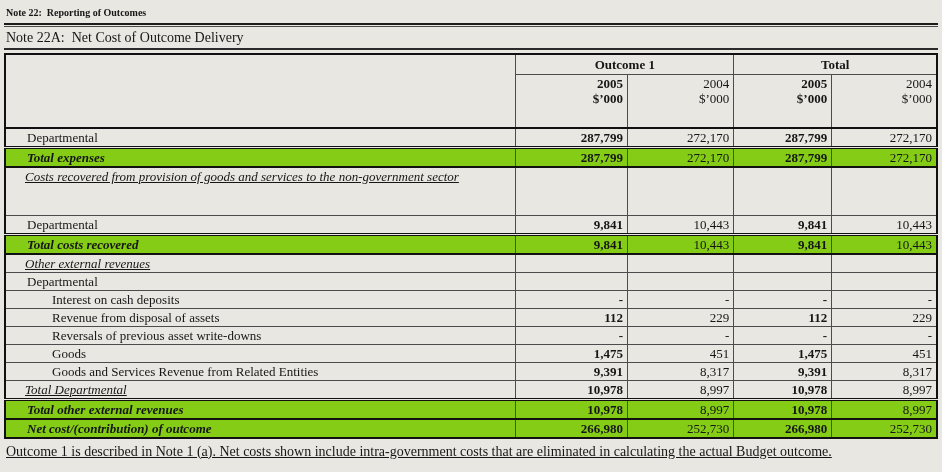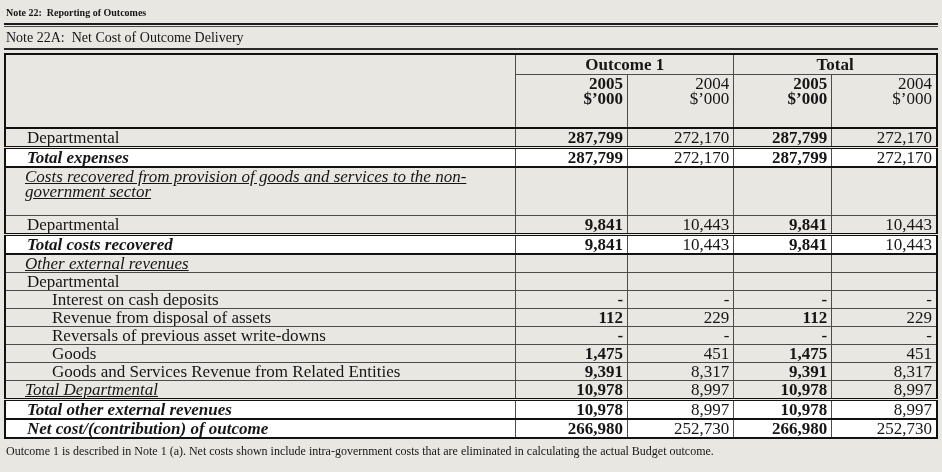--- a/index.html
+++ b/index.html
@@ -21,21 +21,21 @@
   .subtitle {
     font-size: 14px; line-height: 16px;
     white-space: pre-wrap;
     padding: 3px 0 2px 2px;
     border-bottom: 2px solid #2a2a2a;
   }
   table.note-table {
     width: 934px; table-layout: fixed;
     border-collapse: collapse;
     margin-top: 3px;
-    font-size: 17px;
+    font-size: 13px;
     border: 2px solid #111;
   }
   col.c-label  { width: 54.8%; }
   col.c-o2005  { width: 12.0%; }
   col.c-o2004  { width: 11.4%; }
   col.c-t2005  { width: 10.5%; }
   col.c-t2004  { width: 11.3%; }
   th, td {
     border: 1px solid #4c4c4c;
     padding: 1px 4px;
@@ -48,28 +48,29 @@
   thead tr.year-row th { height: 54px; text-align: right; border-bottom: 2px solid #111; }
   thead th.lbl-head { border-bottom: 2px solid #111; }
   thead th.b2005 { font-weight: bold; }
   tbody td { height: 18px; }
   tbody td.num { text-align: right; }
   tbody td:nth-child(2), tbody td:nth-child(4) { font-weight: bold; }
   td.lbl { text-align: left; padding-left: 21px; }
   tr.sect td.lbl, tr.subtotal td.lbl { font-style: italic; padding-left: 19px; text-decoration: underline; }
   tr.indent td.lbl { padding-left: 46px; }
   tr.tall td { height: 48px; }
-  tr.shaded td { background: #ffffff; margin-top: 44px; }
+  tr.shaded td { background: #84cc16; margin-top: 44px; }
   tr.shaded td.lbl { font-weight: bold; font-style: italic; }
   tr.total td { border-top: 3px double #111; border-bottom: 2px solid #111; }
   tr.net td { border-top: 2px solid #111; border-bottom: 2px solid #111; }
   .footnote {
-    font-size: 12px; line-height: 19px;
+    font-size: 14px; line-height: 19px;
     padding: 3px 2px 0 2px;
     width: 934px;
+    text-decoration: underline;
   }
 </style>
 </head>
 <body>
 
 <div class="title">Note 22:  Reporting of Outcomes</div>
 <div class="title-rule"></div>
 <div class="subtitle">Note 22A:  Net Cost of Outcome Delivery</div>
 
 <table class="note-table">

